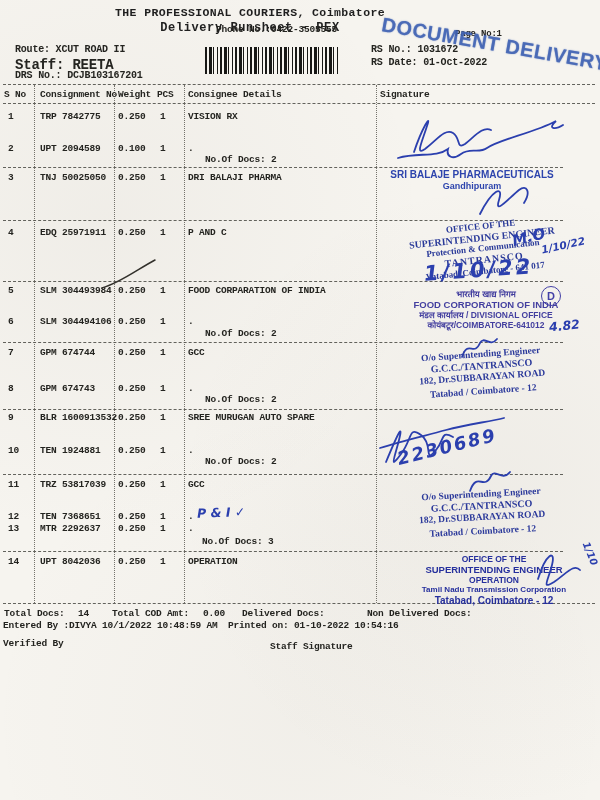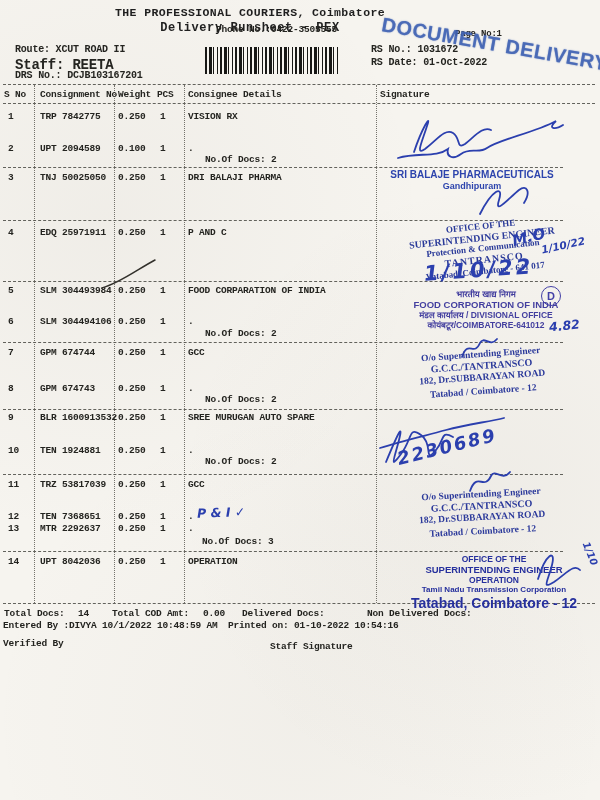--- a/index.html
+++ b/index.html
@@ -228,21 +228,21 @@
     <div style="font-size:10px;">G.C.C./TANTRANSCO</div>
     <div style="font-size:9.5px;">182, Dr.SUBBARAYAN ROAD</div>
     <div style="font-size:9.5px;margin-top:3px;">Tatabad / Coimbatore - 12</div>
   </div>
 
   <div class="stamp" style="left:410px;top:554px;width:168px;color:#26309d;font-family:'Liberation Sans',sans-serif;">
     <div style="font-size:8.5px;">OFFICE OF THE</div>
     <div style="font-size:9.5px;">SUPERINTENDING ENGINEER</div>
     <div style="font-size:8.5px;">OPERATION</div>
     <div style="font-size:8px;">Tamil Nadu Transmission Corporation</div>
-    <div style="font-size:14px;">Tatabad, Coimbatore - 12</div>
+    <div style="font-size:10px;">Tatabad, Coimbatore - 12</div>
   </div>
   <svg class="sig" style="left:524px;top:543px;" width="60" height="50" viewBox="0 0 60 50">
     <path d="M14,36 C22,10 32,6 28,22 C24,38 17,47 30,39 C42,31 50,20 56,27"></path>
   </svg>
   <div class="hw" style="left:578px;top:548px;font-size:10px;transform:rotate(68deg);">1/10</div>
 
   <div class="c" style="left:4px;top:608px;">Total Docs:</div>
   <div class="c" style="left:78px;top:608px;">14</div>
   <div class="c" style="left:112px;top:608px;">Total COD Amt:</div>
   <div class="c" style="left:203px;top:608px;">0.00</div>

